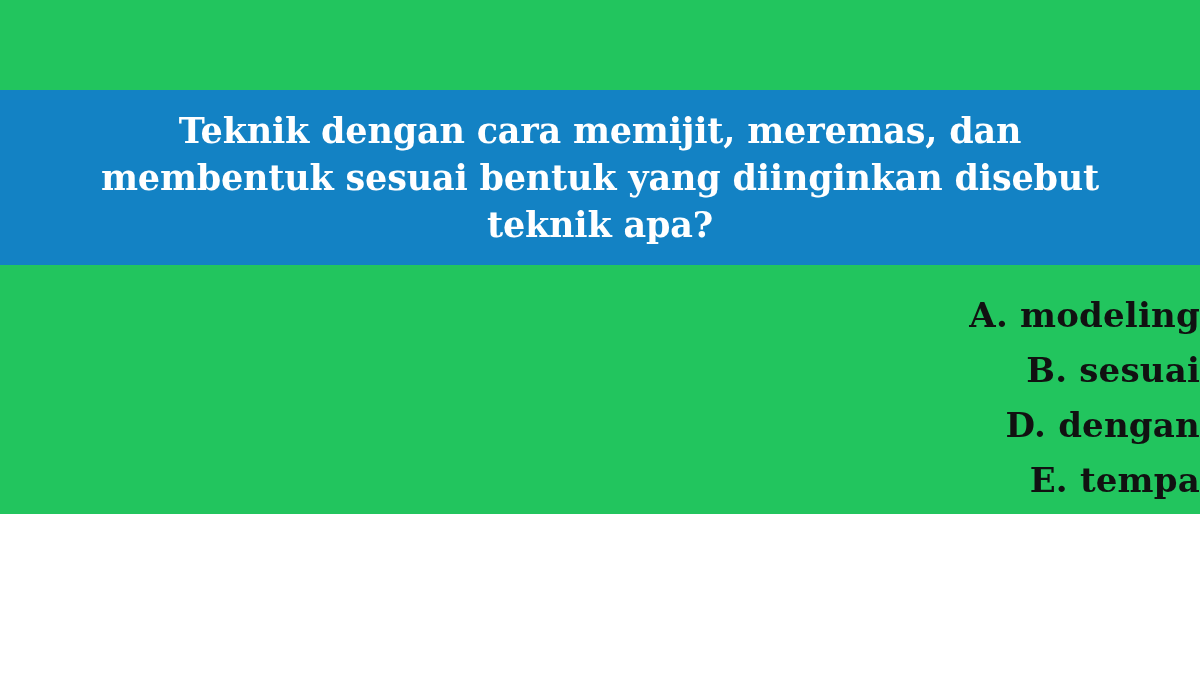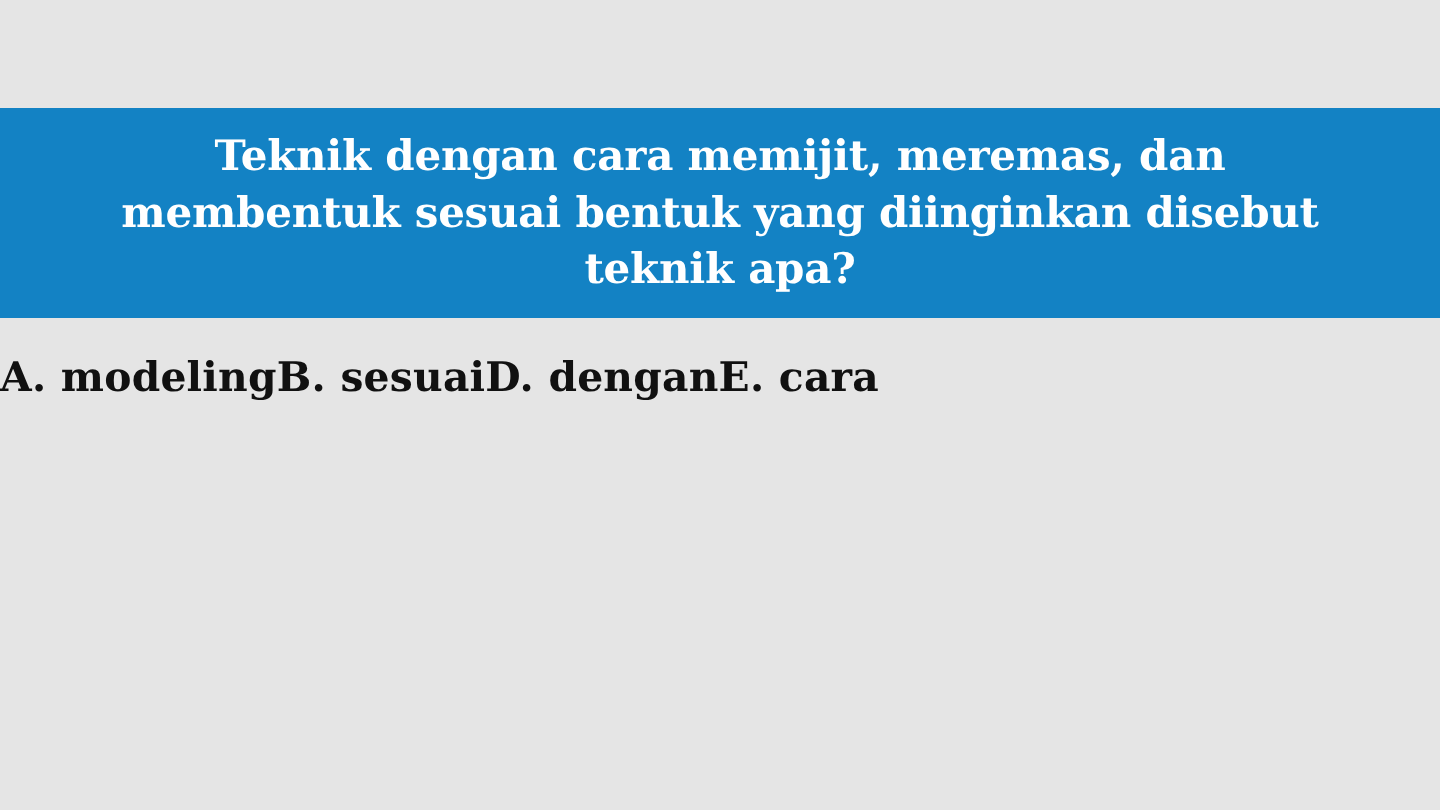--- a/index.html
+++ b/index.html
@@ -9,22 +9,22 @@
   body {
     width: 1200px;
     height: 675px;
     background: #ffffff;
     font-family: "DejaVu Serif", serif;
     overflow: hidden;
   }
   .slide {
     position: relative;
     width: 1200px;
-    height: 675px;
-    background: #e5e5e5;
+    height: 514px;
+    background: #22c55e;
   }
   .question-banner {
     position: absolute;
     left: 0;
     top: 90px;
     width: 1200px;
     height: 175px;
     background: #1382c4;
     display: flex;
     align-items: center;
@@ -41,21 +41,21 @@
     text-align: center;
     letter-spacing: -0.2px;
     white-space: pre-line;
   }
   .answers {
     position: absolute;
     left: 0;
     top: 288px;
     width: 1200px;
     display: flex;
-    flex-direction: row;
+    flex-direction: column;
     align-items: flex-end;
   }
   .answer-item {
     color: #111111;
     font-family: "DejaVu Serif", serif;
     font-size: 34px;
     font-weight: bold;
     line-height: 1.62;
     text-align: center;
     letter-spacing: 0.2px;
@@ -69,16 +69,16 @@
 
   <div class="question-banner">
     <div class="question-text">Teknik dengan cara memijit, meremas, dan
 membentuk sesuai bentuk yang diinginkan disebut teknik apa?</div>
   </div>
 
   <div class="answers">
     <div class="answer-item">A. modeling</div>
     <div class="answer-item">B. sesuai</div>
     <div class="answer-item">D. dengan</div>
-    <div class="answer-item">E. cara</div>
+    <div class="answer-item">E. tempa</div>
   </div>
 
 </div>
 
 </body></html>

